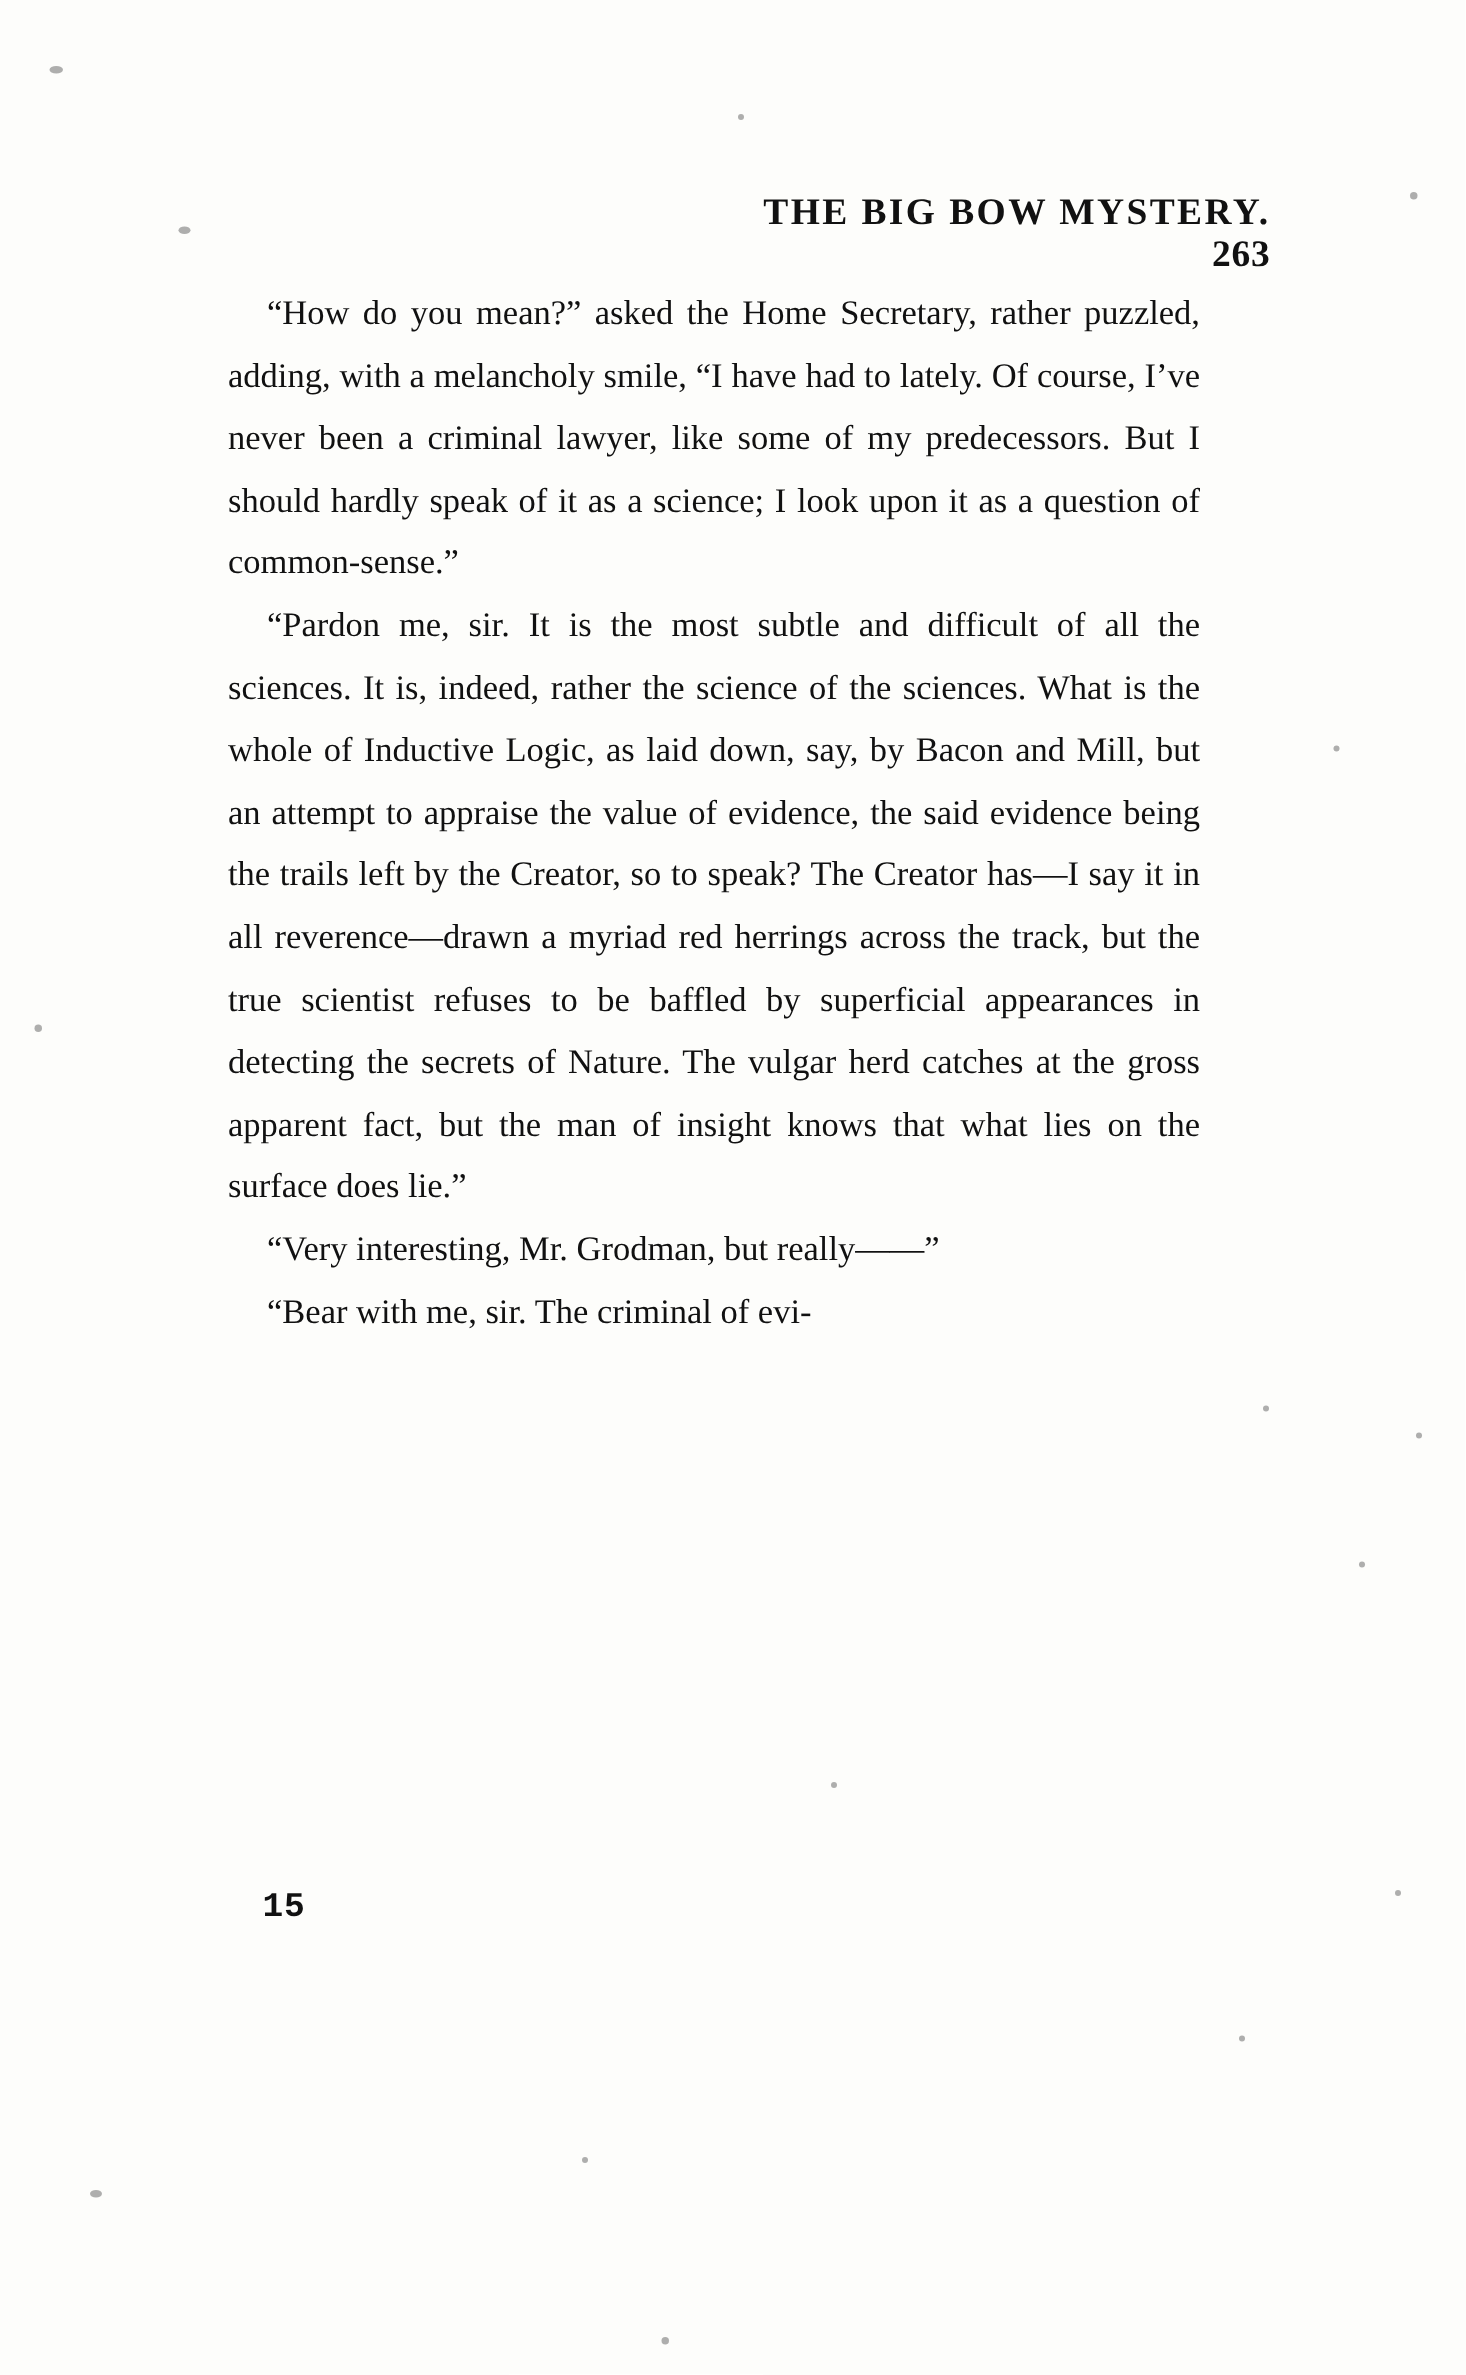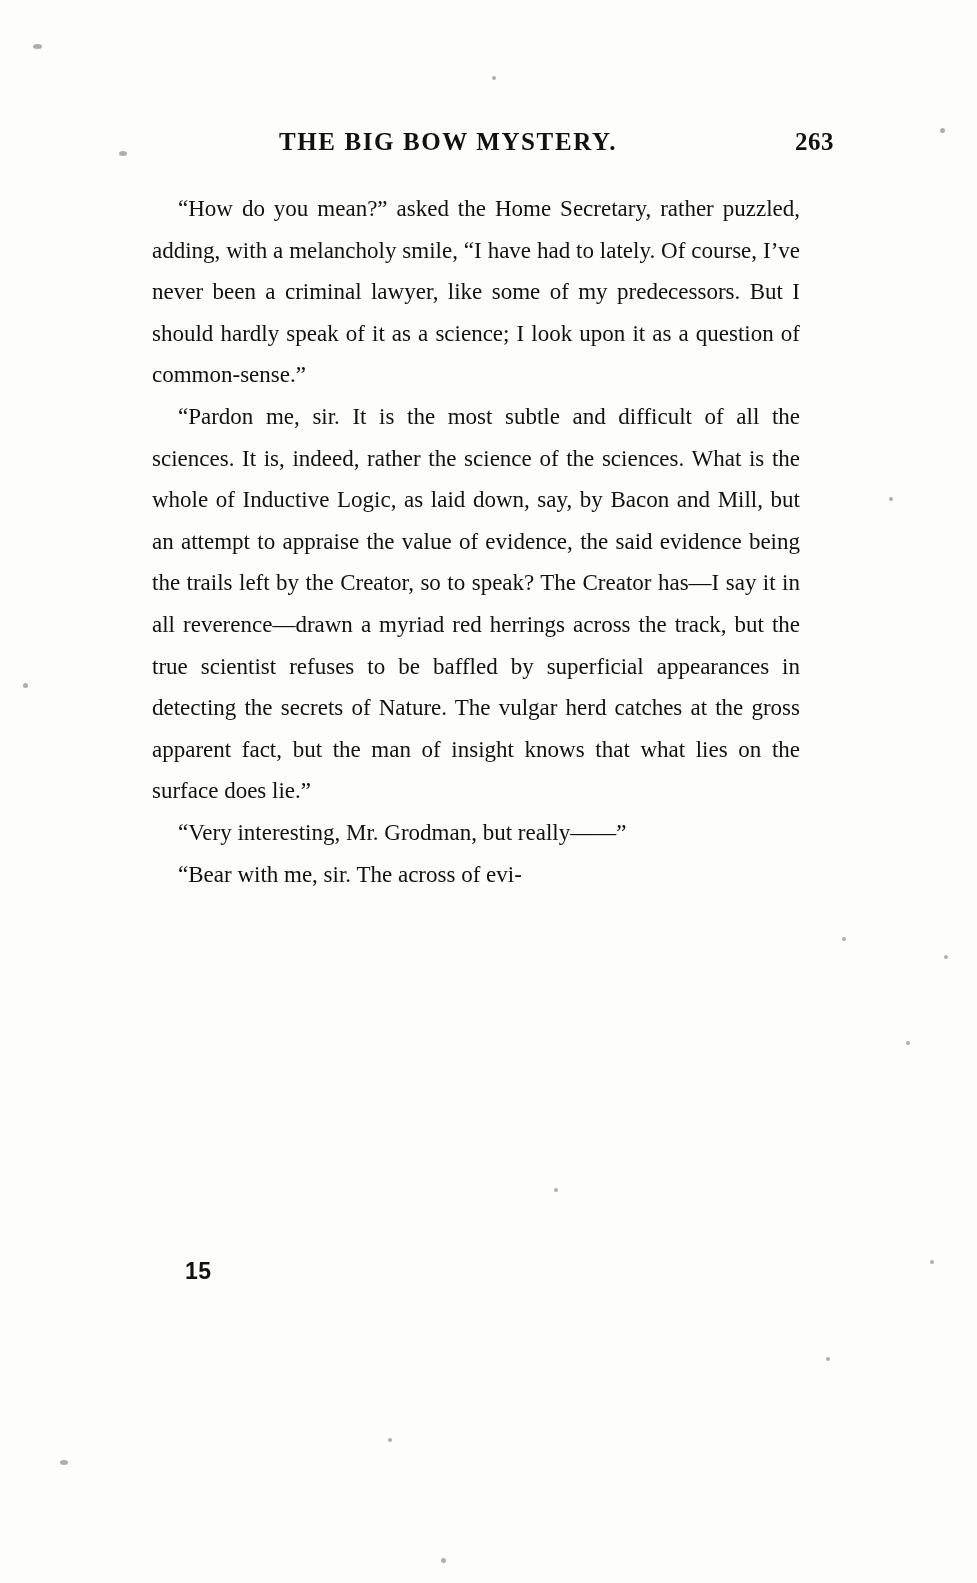--- a/index.html
+++ b/index.html
@@ -29,25 +29,26 @@
   .speck {
     position: absolute;
     background: #6e6e6e;
     border-radius: 50%;
     opacity: .55;
   }
 
   .running-head {
     position: absolute;
     top: 128px;
-    left: 154px;
+    left: 167px;
     width: 680px;
     display: flex;
     align-items: flex-end;
     justify-content: space-between;
+    flex-direction: column;
   }
   .running-head .title {
     font-family: "Liberation Serif", serif;
     font-weight: bold;
     font-size: 25px;
     letter-spacing: 1.6px;
     color: #111;
     padding-left: 125px;
   }
   .running-head .folio {
@@ -73,22 +74,22 @@
     margin: 0;
     text-indent: 26px;
   }
   .body-text p.last-line-left {
     text-align: justify;
   }
 
   .signature {
     position: absolute;
     top: 1258px;
-    left: 185px;
-    font-family: Liberation Sans, sans-serif;
+    left: 175px;
+    font-family: Liberation Mono, monospace;
     font-weight: bold;
     font-size: 23px;
     letter-spacing: .5px;
     color: #111;
   }
 </style>
 </head>
 <body>
 
 <div class="page">
@@ -111,17 +112,17 @@
 
   <div class="running-head">
     <span class="title">THE BIG BOW MYSTERY.</span>
     <span class="folio">263</span>
   </div>
 
   <div class="body-text">
     <p>“How do you mean?” asked the Home Secretary, rather puzzled, adding, with a melancholy smile, “I have had to lately.  Of course, I’ve never been a criminal lawyer, like some of my predecessors.  But I should hardly speak of it as a science; I look upon it as a question of common-sense.”</p>
     <p>“Pardon me, sir.  It is the most subtle and difficult of all the sciences.  It is, indeed, rather the science of the sciences.  What is the whole of Inductive Logic, as laid down, say, by Bacon and Mill, but an attempt to appraise the value of evidence, the said evidence being the trails left by the Creator, so to speak?  The Creator has—I say it in all reverence—drawn a myriad red herrings across the track, but the true scientist refuses to be baffled by superficial appearances in detecting the secrets of Nature.  The vulgar herd catches at the gross apparent fact, but the man of insight knows that what lies on the surface does lie.”</p>
     <p>“Very interesting, Mr. Grodman, but really——”</p>
-    <p class="last-line-left">“Bear with me, sir.  The across of evi-</p>
+    <p class="last-line-left">“Bear with me, sir.  The criminal of evi-</p>
   </div>
 
   <div class="signature">15</div>
 </div>
 
 </body></html>

